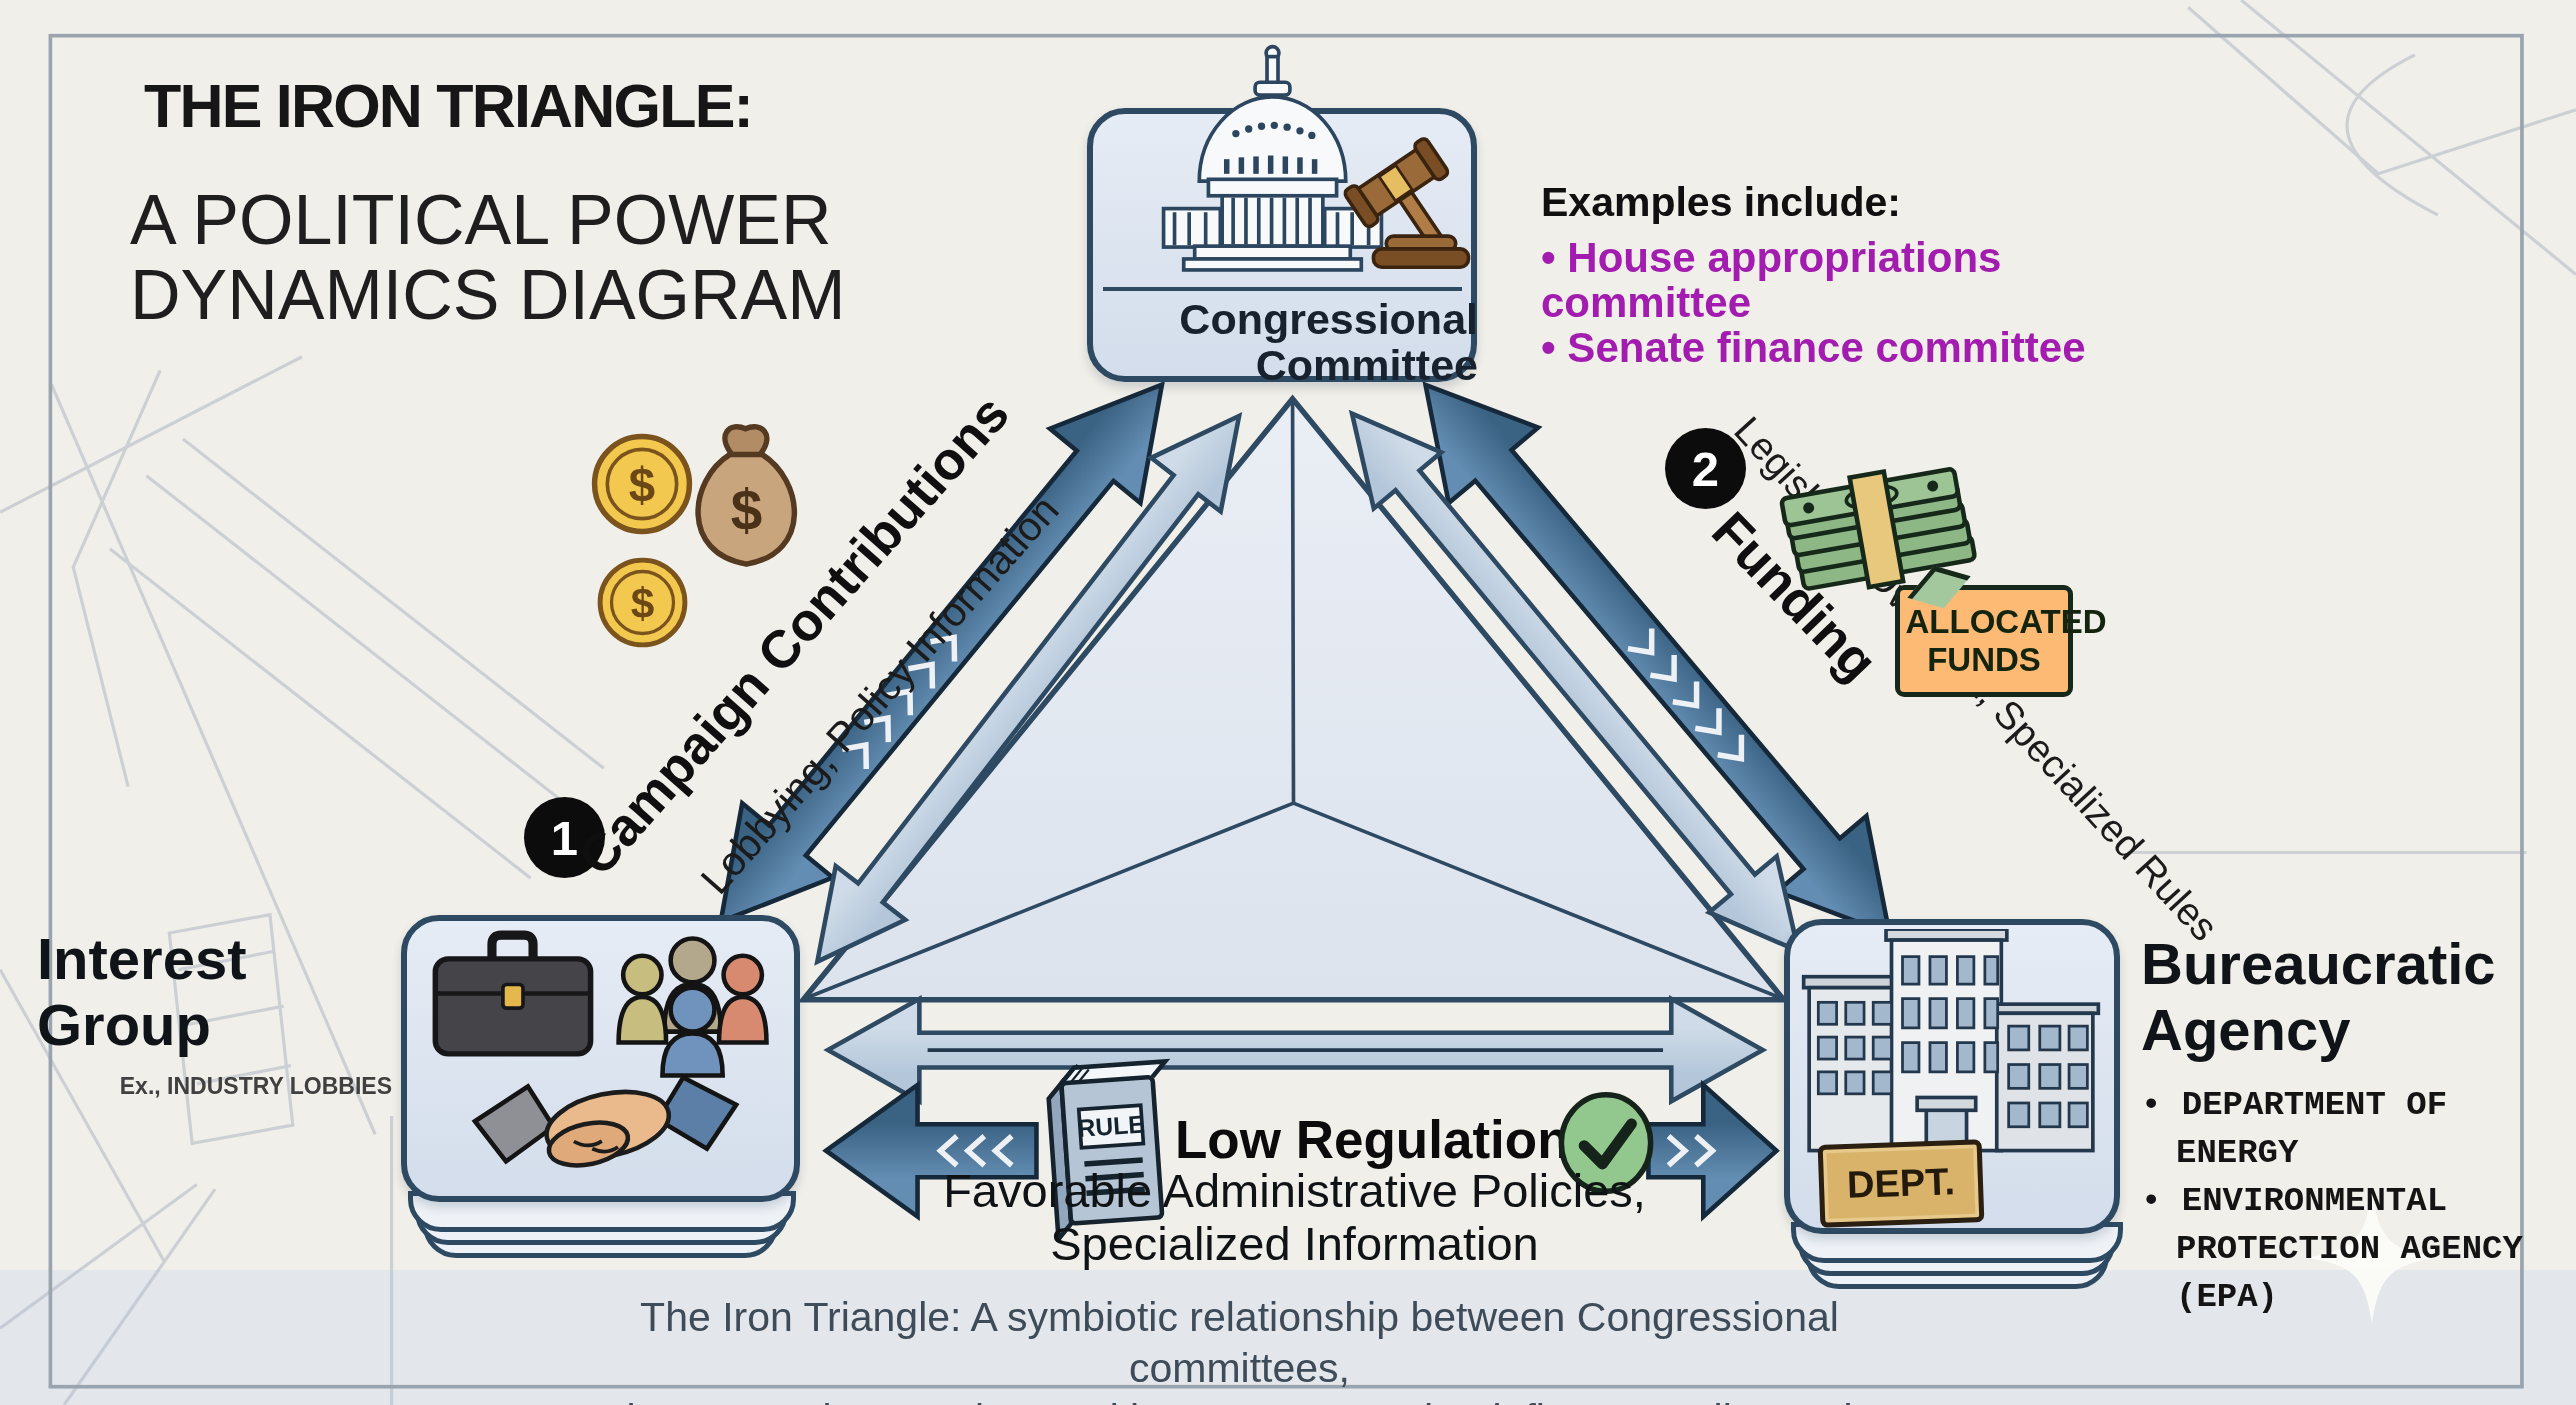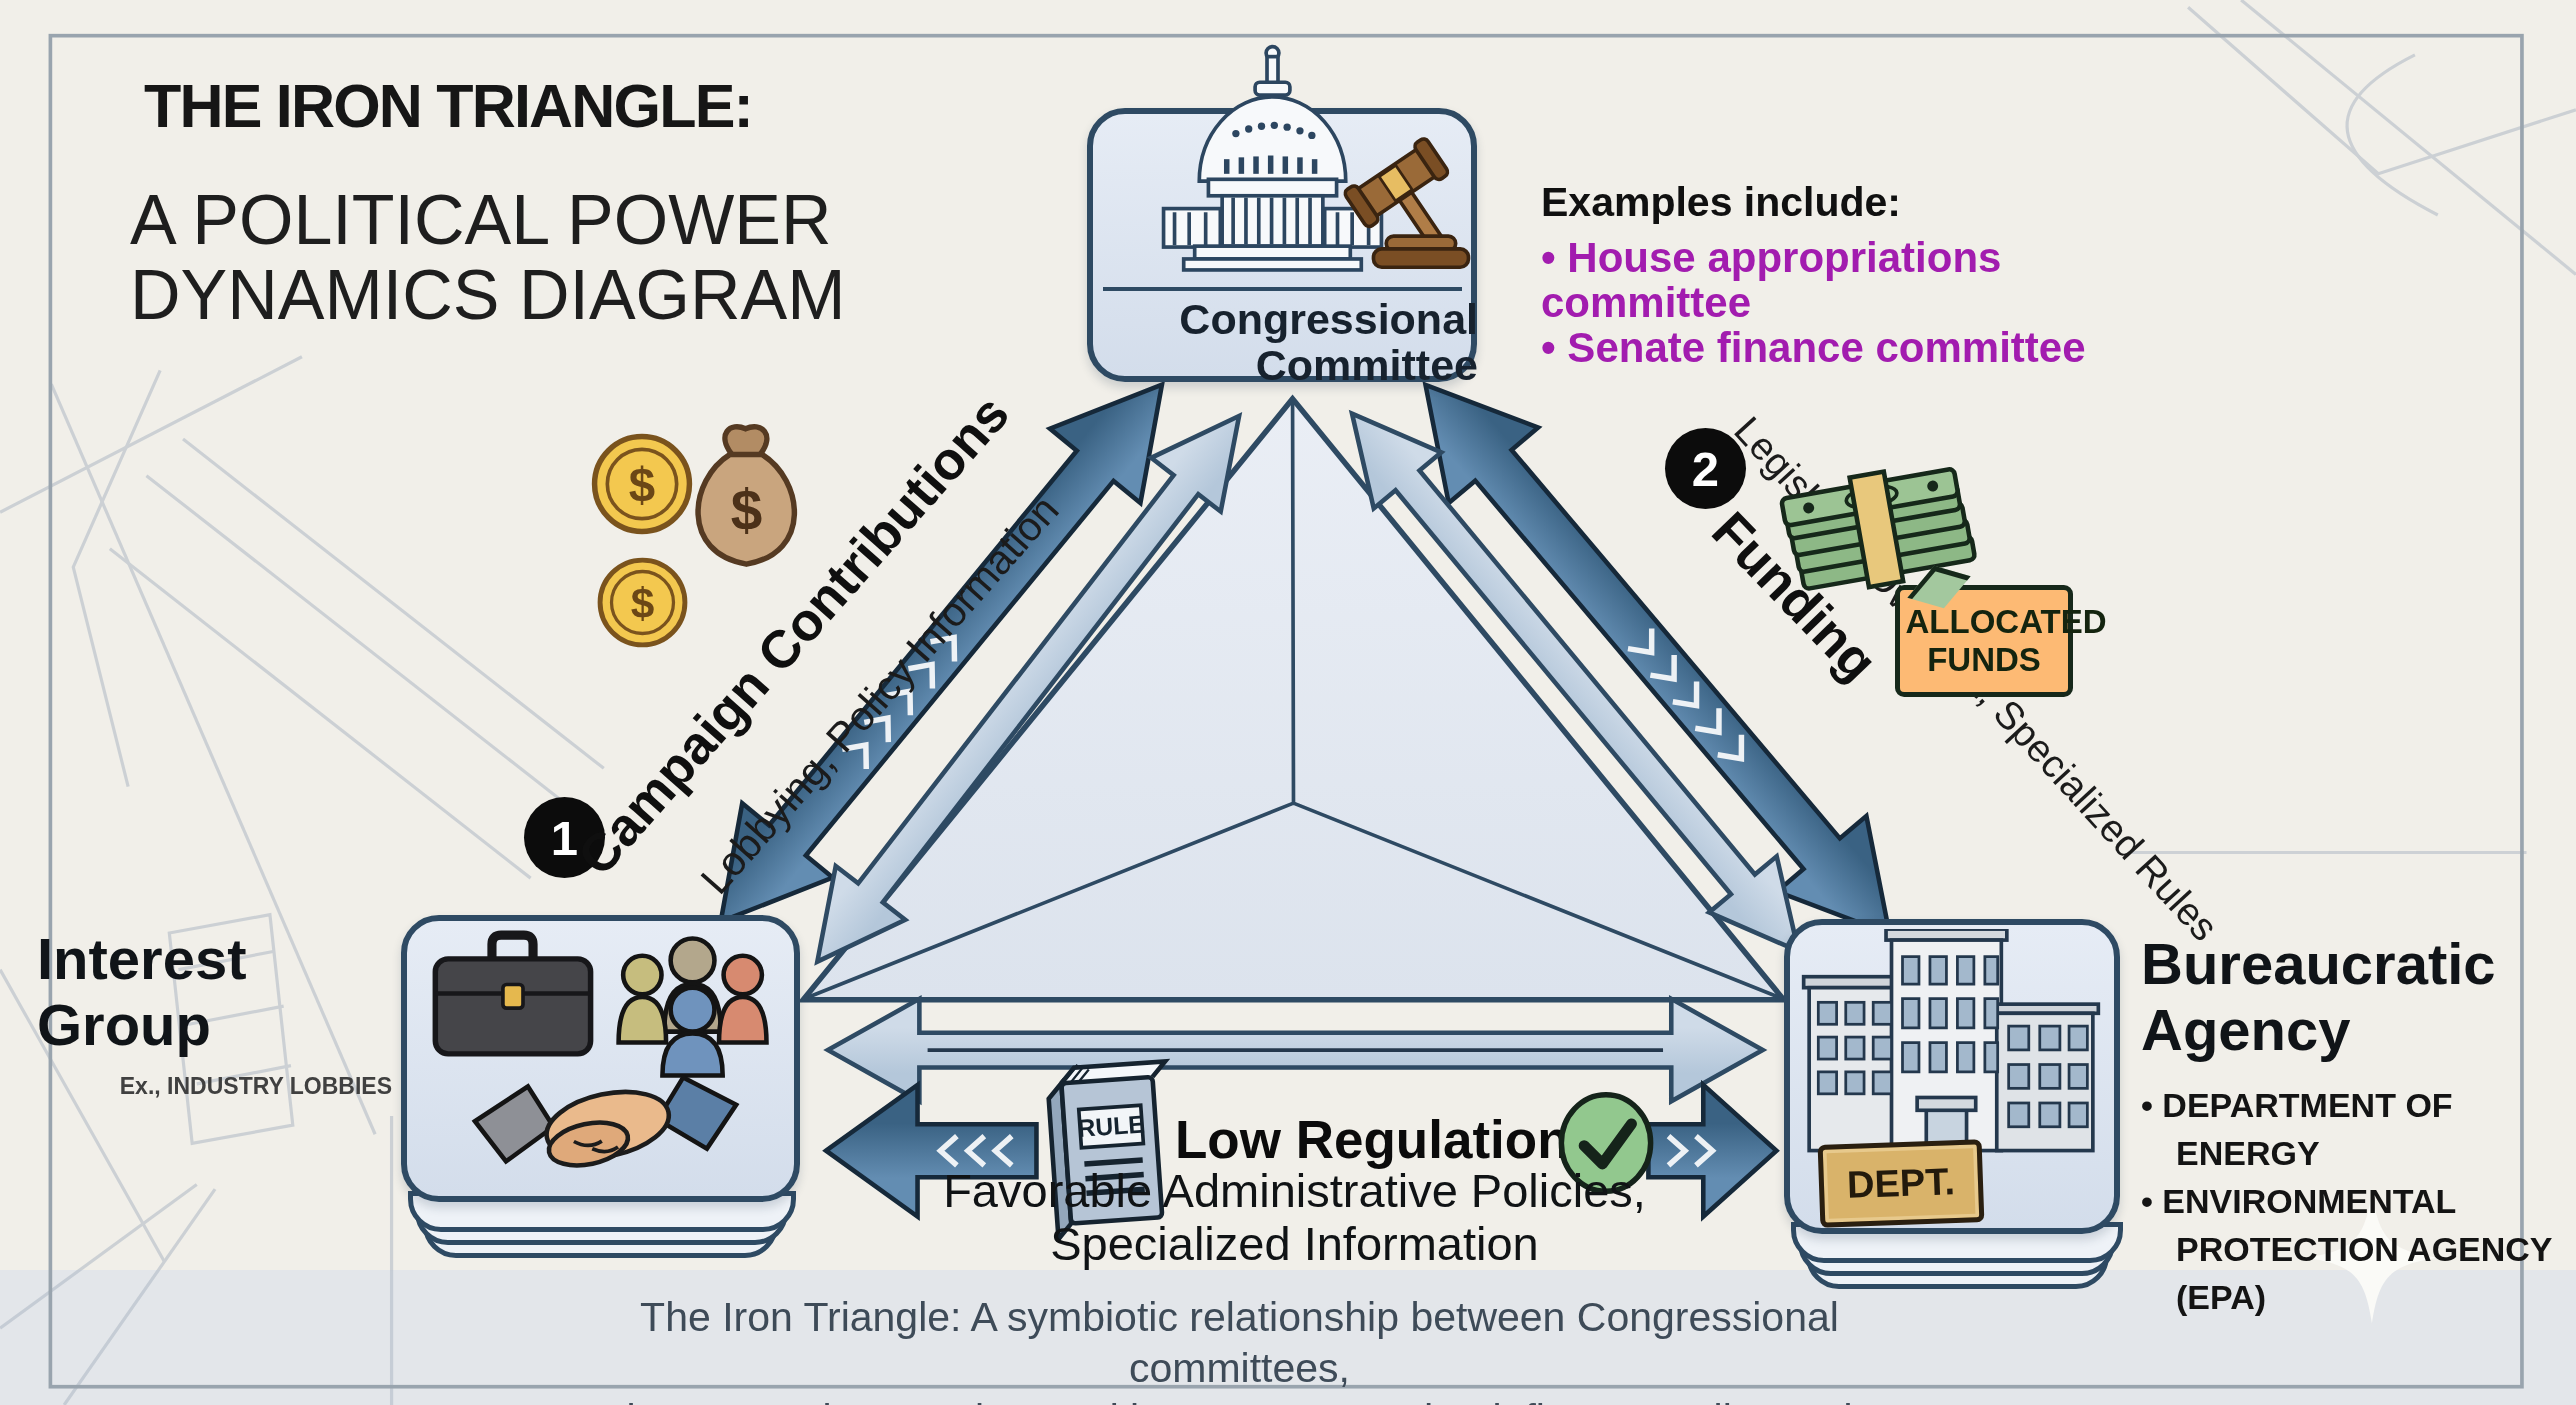--- a/index.html
+++ b/index.html
@@ -30,21 +30,21 @@
 
   .examples-block{left:1541px;top:179px;width:604px;}
   .examples-heading{font-size:41px;font-weight:800;color:#101010;margin-bottom:9.1px;}
   .examples-item{font-size:42px;font-weight:700;color:#a21caf;line-height:45px;}
 
   .node-title{font-weight:800;font-size:58px;line-height:66px;color:#101418;}
   .ig-label{left:37px;top:926px;width:355px;text-align:left;}
   .ig-examples{left:0px;top:1063px;width:392px;text-align:right;font-size:23px;font-weight:700;line-height:46px;color:#404040;}
   .ba-label{left:2141px;top:931px;width:430px;text-align:left;}
   .ba-examples{left:2141px;top:1081px;width:421px;font-size:34px;font-weight:700;line-height:48px;color:#141414;}
-  .bullet{padding-left:35px;text-indent:-35px;}
+  .bullet{padding-left:35px;text-indent:-35px;font-family:Liberation Mono, monospace;}
 
   
   .rot{position:absolute;white-space:nowrap;transform-origin:center;}
   .campaign-label{left:793px;top:635px;font-size:53px;font-weight:800;color:#0f0f0f;transform:translate(-50%,-50%) rotate(-48.5deg);}
   .lobbying-label{left:880px;top:695px;font-size:41px;font-weight:400;color:#1b1b1b;transform:translate(-50%,-50%) rotate(-48.5deg);}
   .funding-label{left:1795px;top:596px;font-size:53px;font-weight:800;color:#0f0f0f;transform:translate(-50%,-50%) rotate(46deg);}
   .legislative-label{left:1976px;top:679px;font-size:39px;font-weight:400;color:#1b1b1b;transform:translate(-50%,-50%) rotate(47.5deg);}
 
   .badge{position:absolute;width:81px;height:81px;border-radius:50%;background:#0c0c0c;color:#fff;
     display:flex;align-items:center;justify-content:center;font-size:49px;font-weight:800;}

